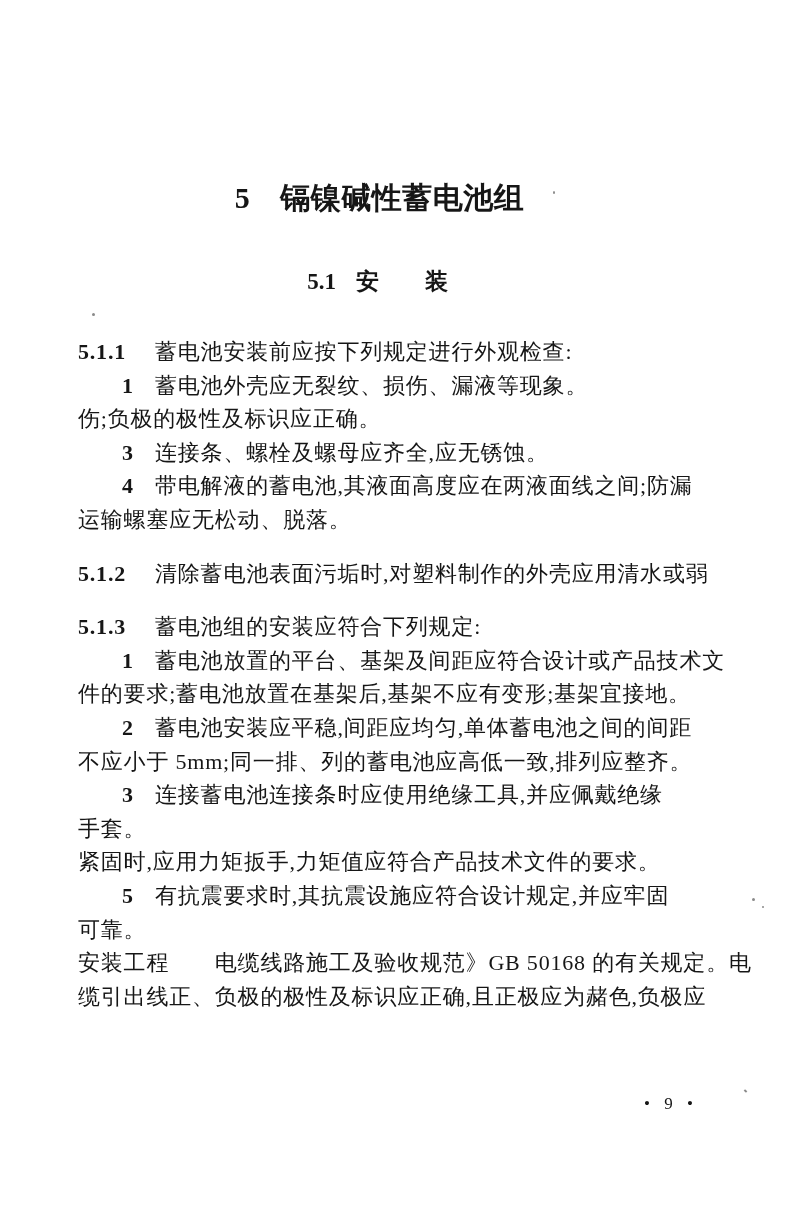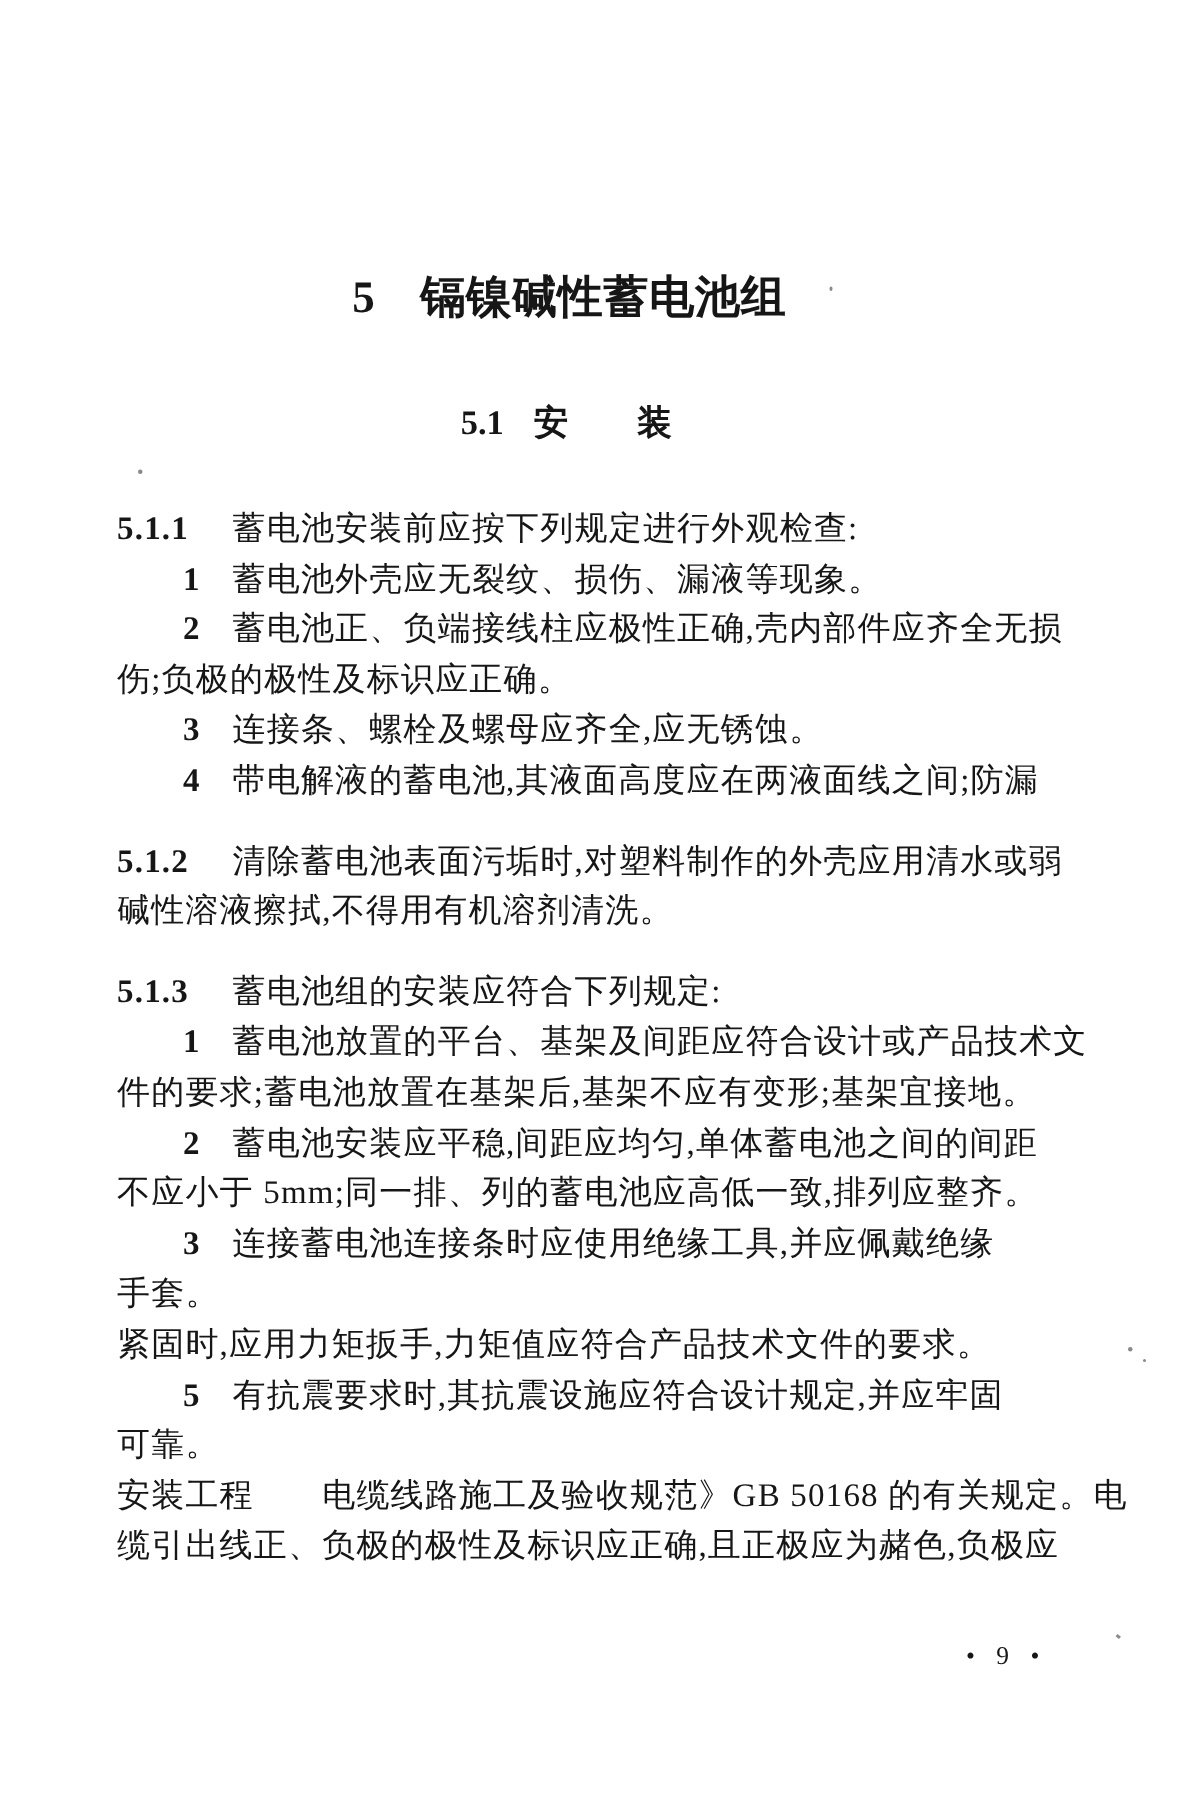--- a/index.html
+++ b/index.html
@@ -84,26 +84,25 @@
     <span class="chapter-number">5</span><span class="chapter-text">镉镍碱性蓄电池组</span>
   </div>
 
   <div class="section-heading">
     <span class="section-number">5.1</span><span class="section-text">安　　装</span>
   </div>
 
   <div class="body-text">
       <div class="line section"><span class="label">5.1.1</span><span class="text">蓄电池安装前应按下列规定进行外观检查:</span></div>
       <div class="line item"><span class="label">1</span><span class="text">蓄电池外壳应无裂纹、损伤、漏液等现象。</span></div>
-      <div class="line item"><span class="label">2</span><span class="text">蓄电池正、负端接线柱应极性正确,壳内部件应齐全无损</span></div>
       <div class="line flush"><span class="text">伤;负极的极性及标识应正确。</span></div>
       <div class="line item"><span class="label">3</span><span class="text">连接条、螺栓及螺母应齐全,应无锈蚀。</span></div>
       <div class="line item"><span class="label">4</span><span class="text">带电解液的蓄电池,其液面高度应在两液面线之间;防漏</span></div>
+      <div class="line flush"><span class="text">运输螺塞应无松动、脱落。</span></div>
       <div class="line section"><span class="label">5.1.2</span><span class="text">清除蓄电池表面污垢时,对塑料制作的外壳应用清水或弱</span></div>
-      <div class="line flush"><span class="text">碱性溶液擦拭,不得用有机溶剂清洗。</span></div>
       <div class="line section"><span class="label">5.1.3</span><span class="text">蓄电池组的安装应符合下列规定:</span></div>
       <div class="line item"><span class="label">1</span><span class="text">蓄电池放置的平台、基架及间距应符合设计或产品技术文</span></div>
       <div class="line flush"><span class="text">件的要求;蓄电池放置在基架后,基架不应有变形;基架宜接地。</span></div>
       <div class="line item"><span class="label">2</span><span class="text">蓄电池安装应平稳,间距应均匀,单体蓄电池之间的间距</span></div>
       <div class="line flush"><span class="text">不应小于 5mm;同一排、列的蓄电池应高低一致,排列应整齐。</span></div>
       <div class="line item"><span class="label">3</span><span class="text">连接蓄电池连接条时应使用绝缘工具,并应佩戴绝缘</span></div>
       <div class="line flush"><span class="text">手套。</span></div>
       <div class="line flush"><span class="text">紧固时,应用力矩扳手,力矩值应符合产品技术文件的要求。</span></div>
       <div class="line item"><span class="label">5</span><span class="text">有抗震要求时,其抗震设施应符合设计规定,并应牢固</span></div>
       <div class="line flush"><span class="text">可靠。</span></div>

